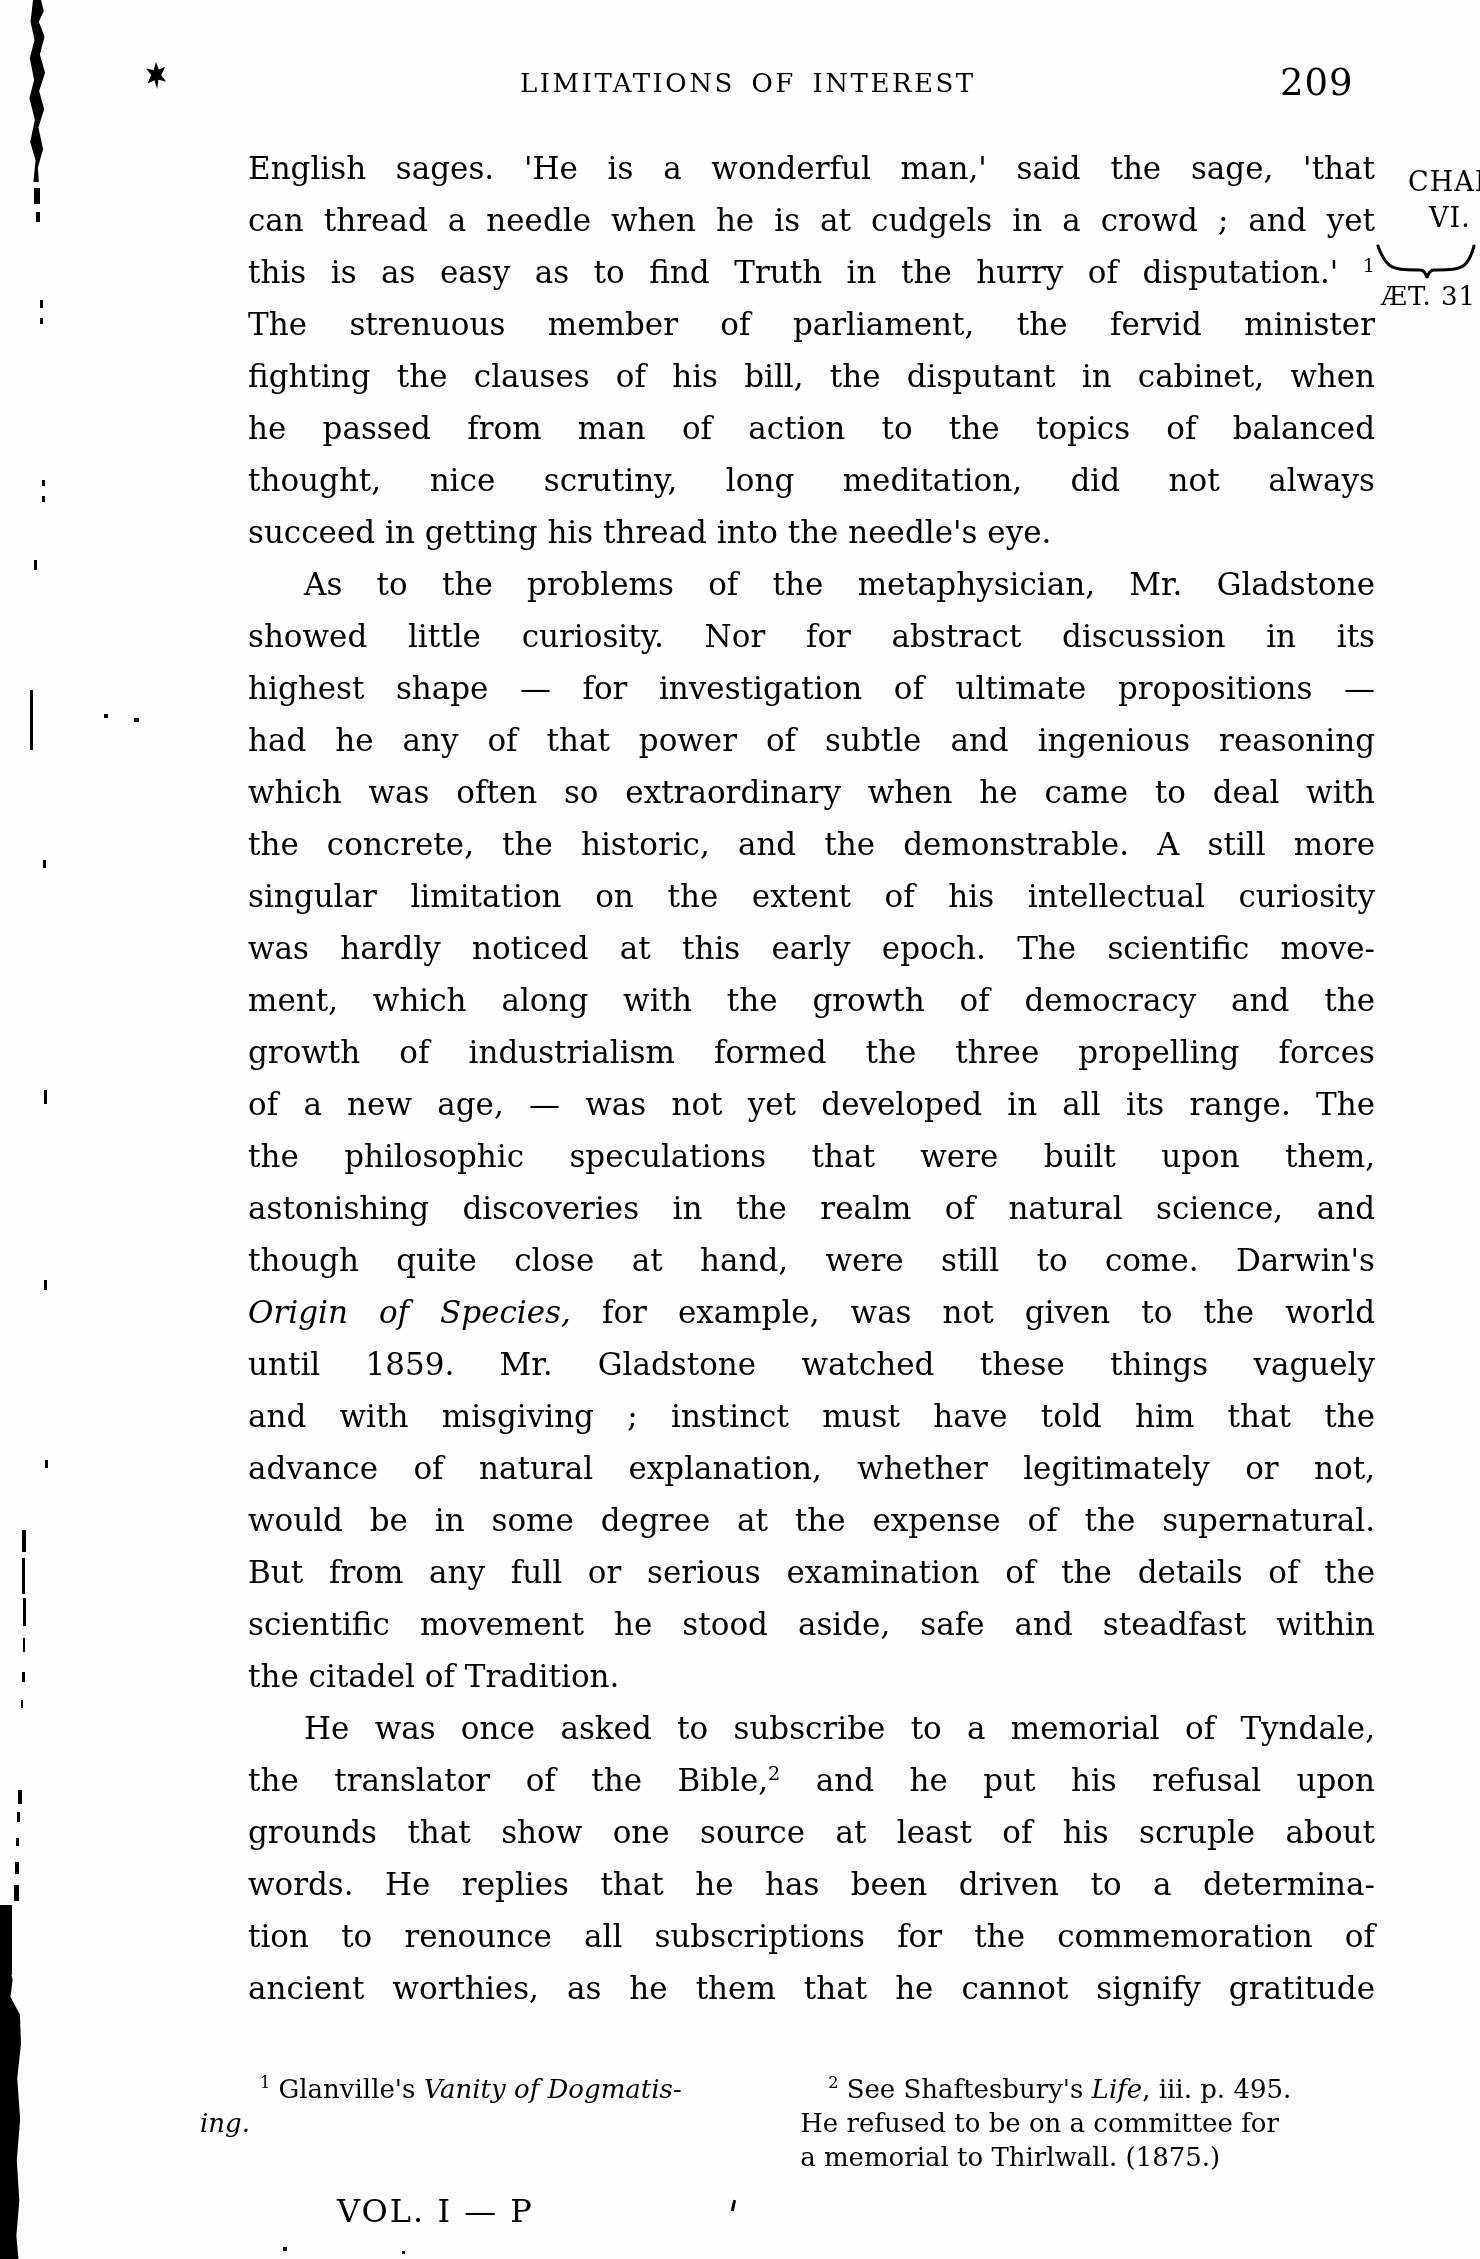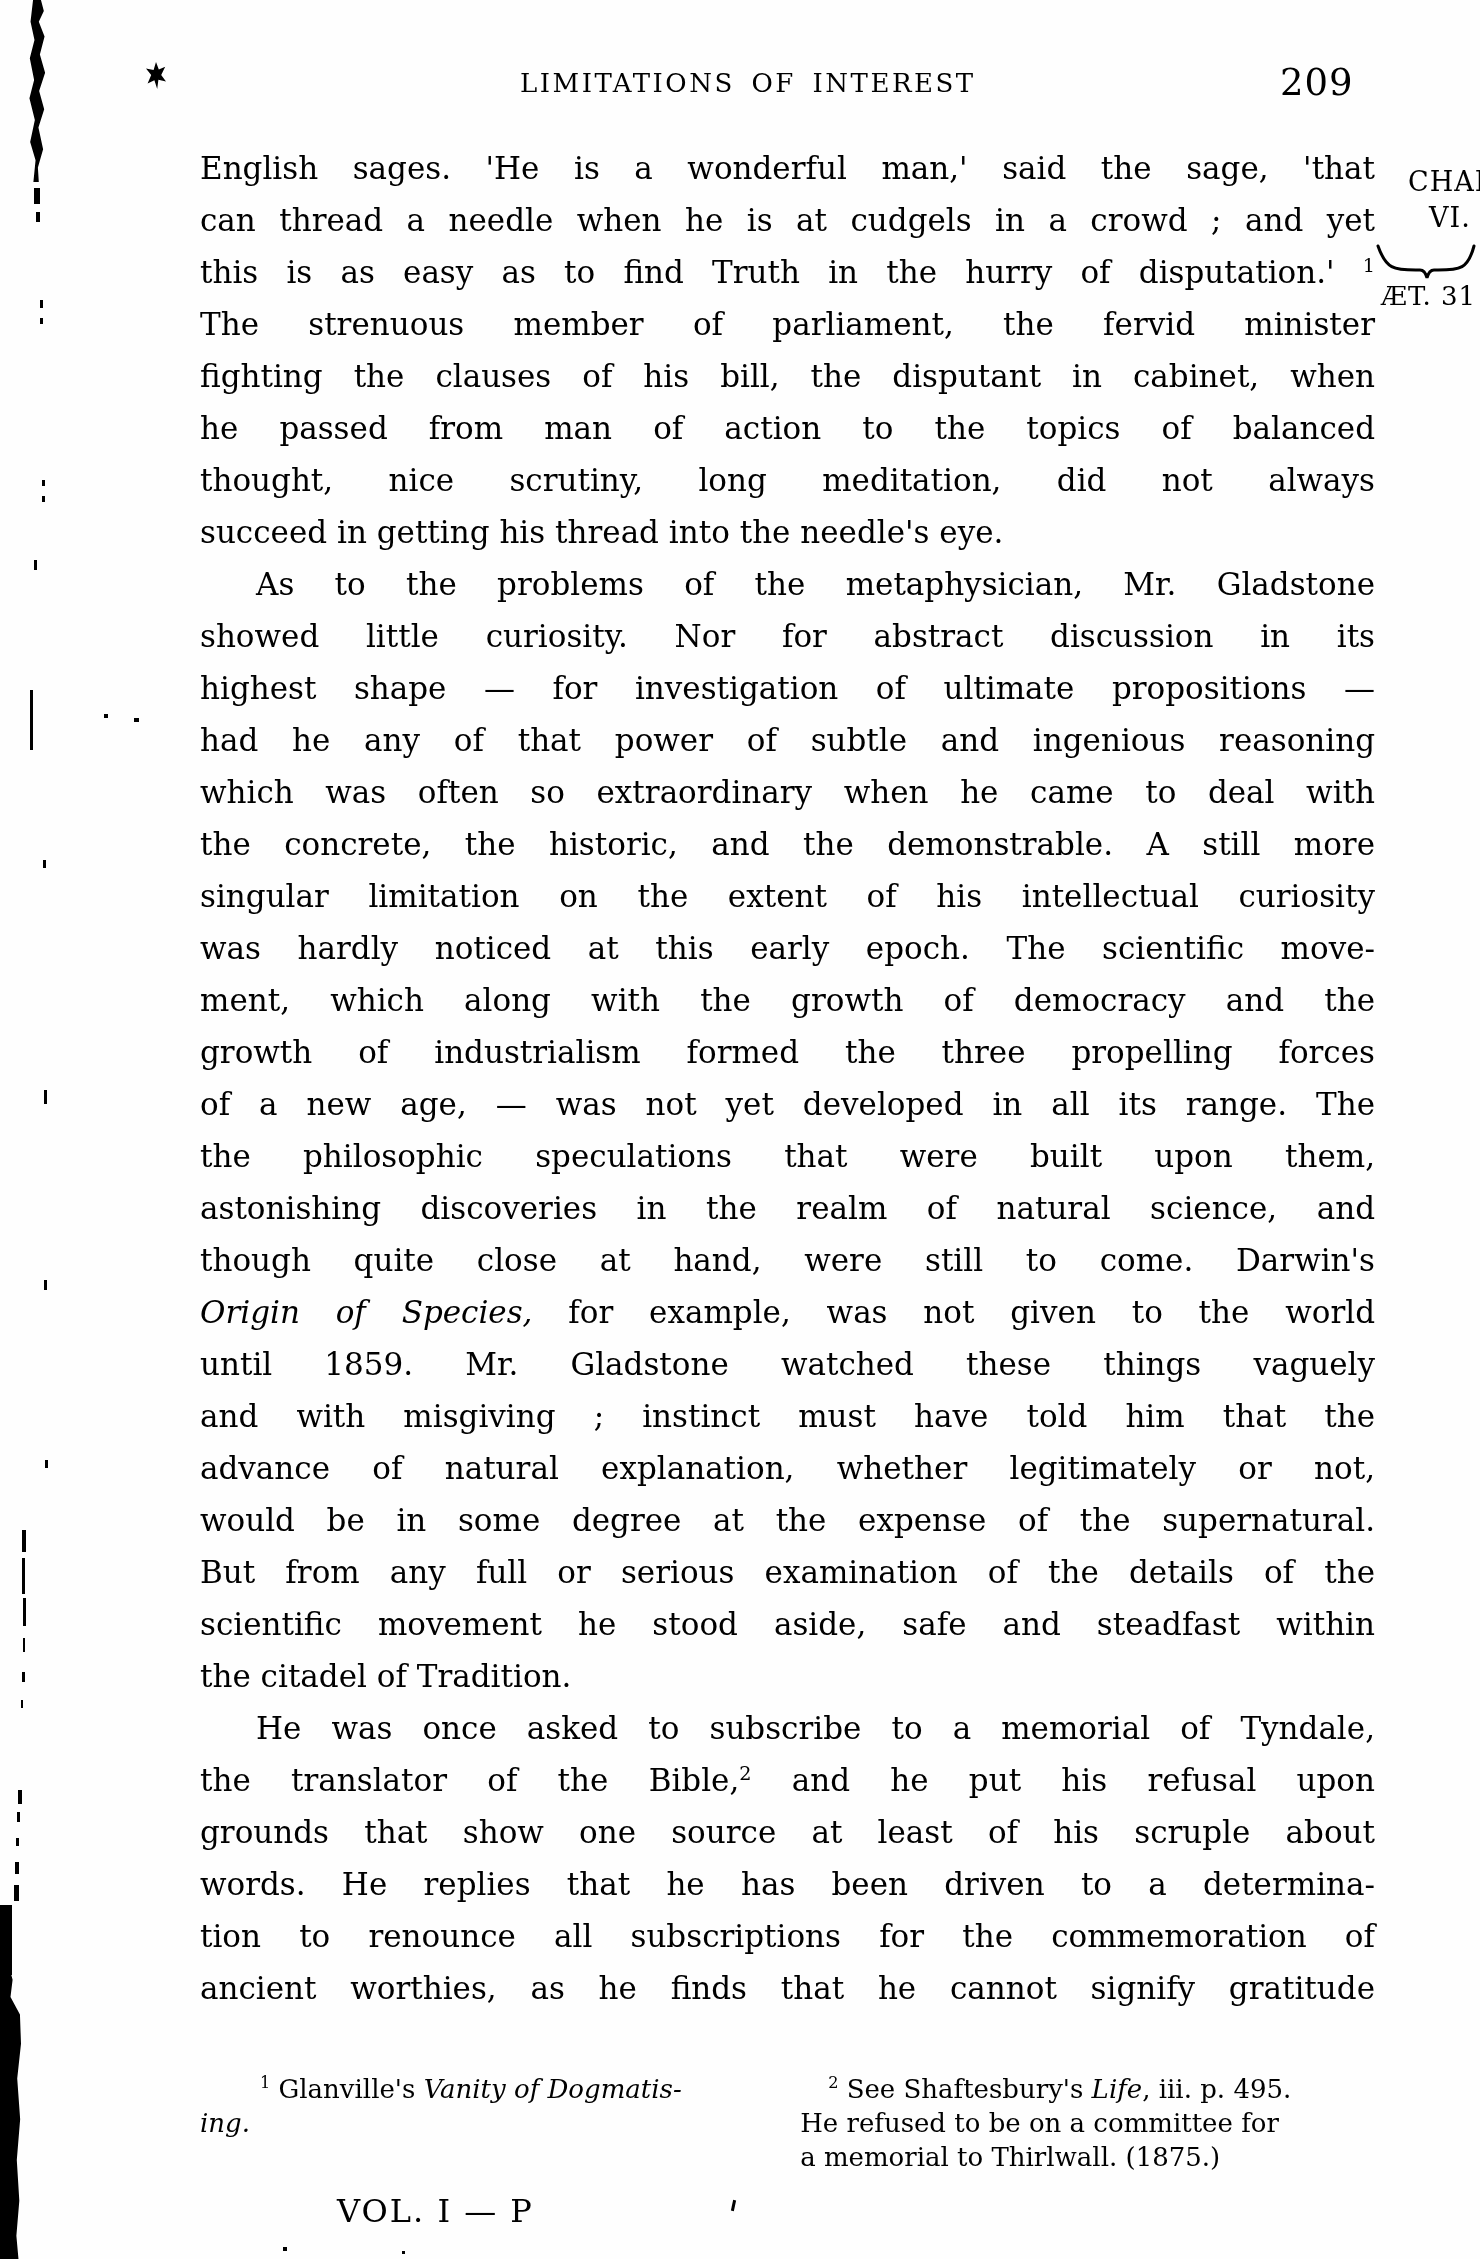--- a/index.html
+++ b/index.html
@@ -16,21 +16,21 @@
   }
   .hdr-folio{
     position:absolute;top:61px;left:1280px;
     font-size:37px;letter-spacing:1px;
   }
   
   .textblock{
     position:absolute;left:200px;top:142px;width:1175px;
     font-size:31px;line-height:52px;
   }
-  .line{text-align:justify;text-align-last:justify;}
+  .line{text-align:justify;text-align-last:justify;margin-left:48px;}
   .line.pend{text-align-last:left;}
   .line.indent{text-indent:56px;}
   .it{font-style:italic;}
   sup.fnref{font-size:0.62em;line-height:0;vertical-align:super;}
   
   .mnote{position:absolute;white-space:nowrap;}
   .mn-chap{top:166px;left:1408px;font-size:27px;letter-spacing:1px;}
   .mn-num{top:202px;left:1416px;font-size:27px;letter-spacing:1px;margin-left:13px;}
   .mn-brace{top:243px;left:1376px;width:100px;height:36px;}
   .mn-aetat{top:281px;left:1381px;font-size:26px;letter-spacing:1px;}
@@ -108,21 +108,21 @@
   <div class="line">advance of natural explanation, whether legitimately or not,</div>
   <div class="line">would be in some degree at the expense of the supernatural.</div>
   <div class="line">But from any full or serious examination of the details of the</div>
   <div class="line">scientific movement he stood aside, safe and steadfast within</div>
   <div class="line pend">the citadel of Tradition.</div>
   <div class="line indent">He was once asked to subscribe to a memorial of Tyndale,</div>
   <div class="line"><span>the translator of the Bible,</span><sup class="fnref">2</sup><span> and he put his refusal upon</span></div>
   <div class="line">grounds that show one source at least of his scruple about</div>
   <div class="line">words.  He replies that he has been driven to a determina-</div>
   <div class="line">tion to renounce all subscriptions for the commemoration of</div>
-  <div class="line">ancient worthies, as he finds that he cannot signify gratitude</div>
+  <div class="line">ancient worthies, as he them that he cannot signify gratitude</div>
 </div>
 
 <div class="footnotes">
   <div class="fncol-left">
     <div class="fn-first-l"><sup class="fnref">1</sup><span> Glanville's </span><span class="it">Vanity of Dogmatis-</span></div>
     <div><span class="it">ing.</span></div>
   </div>
   <div class="fncol-right">
     <div class="fn-first-r"><sup class="fnref">2</sup><span> See Shaftesbury's </span><span class="it">Life</span><span>, iii. p. 495.</span></div>
     <div>He refused to be on a committee for</div>

